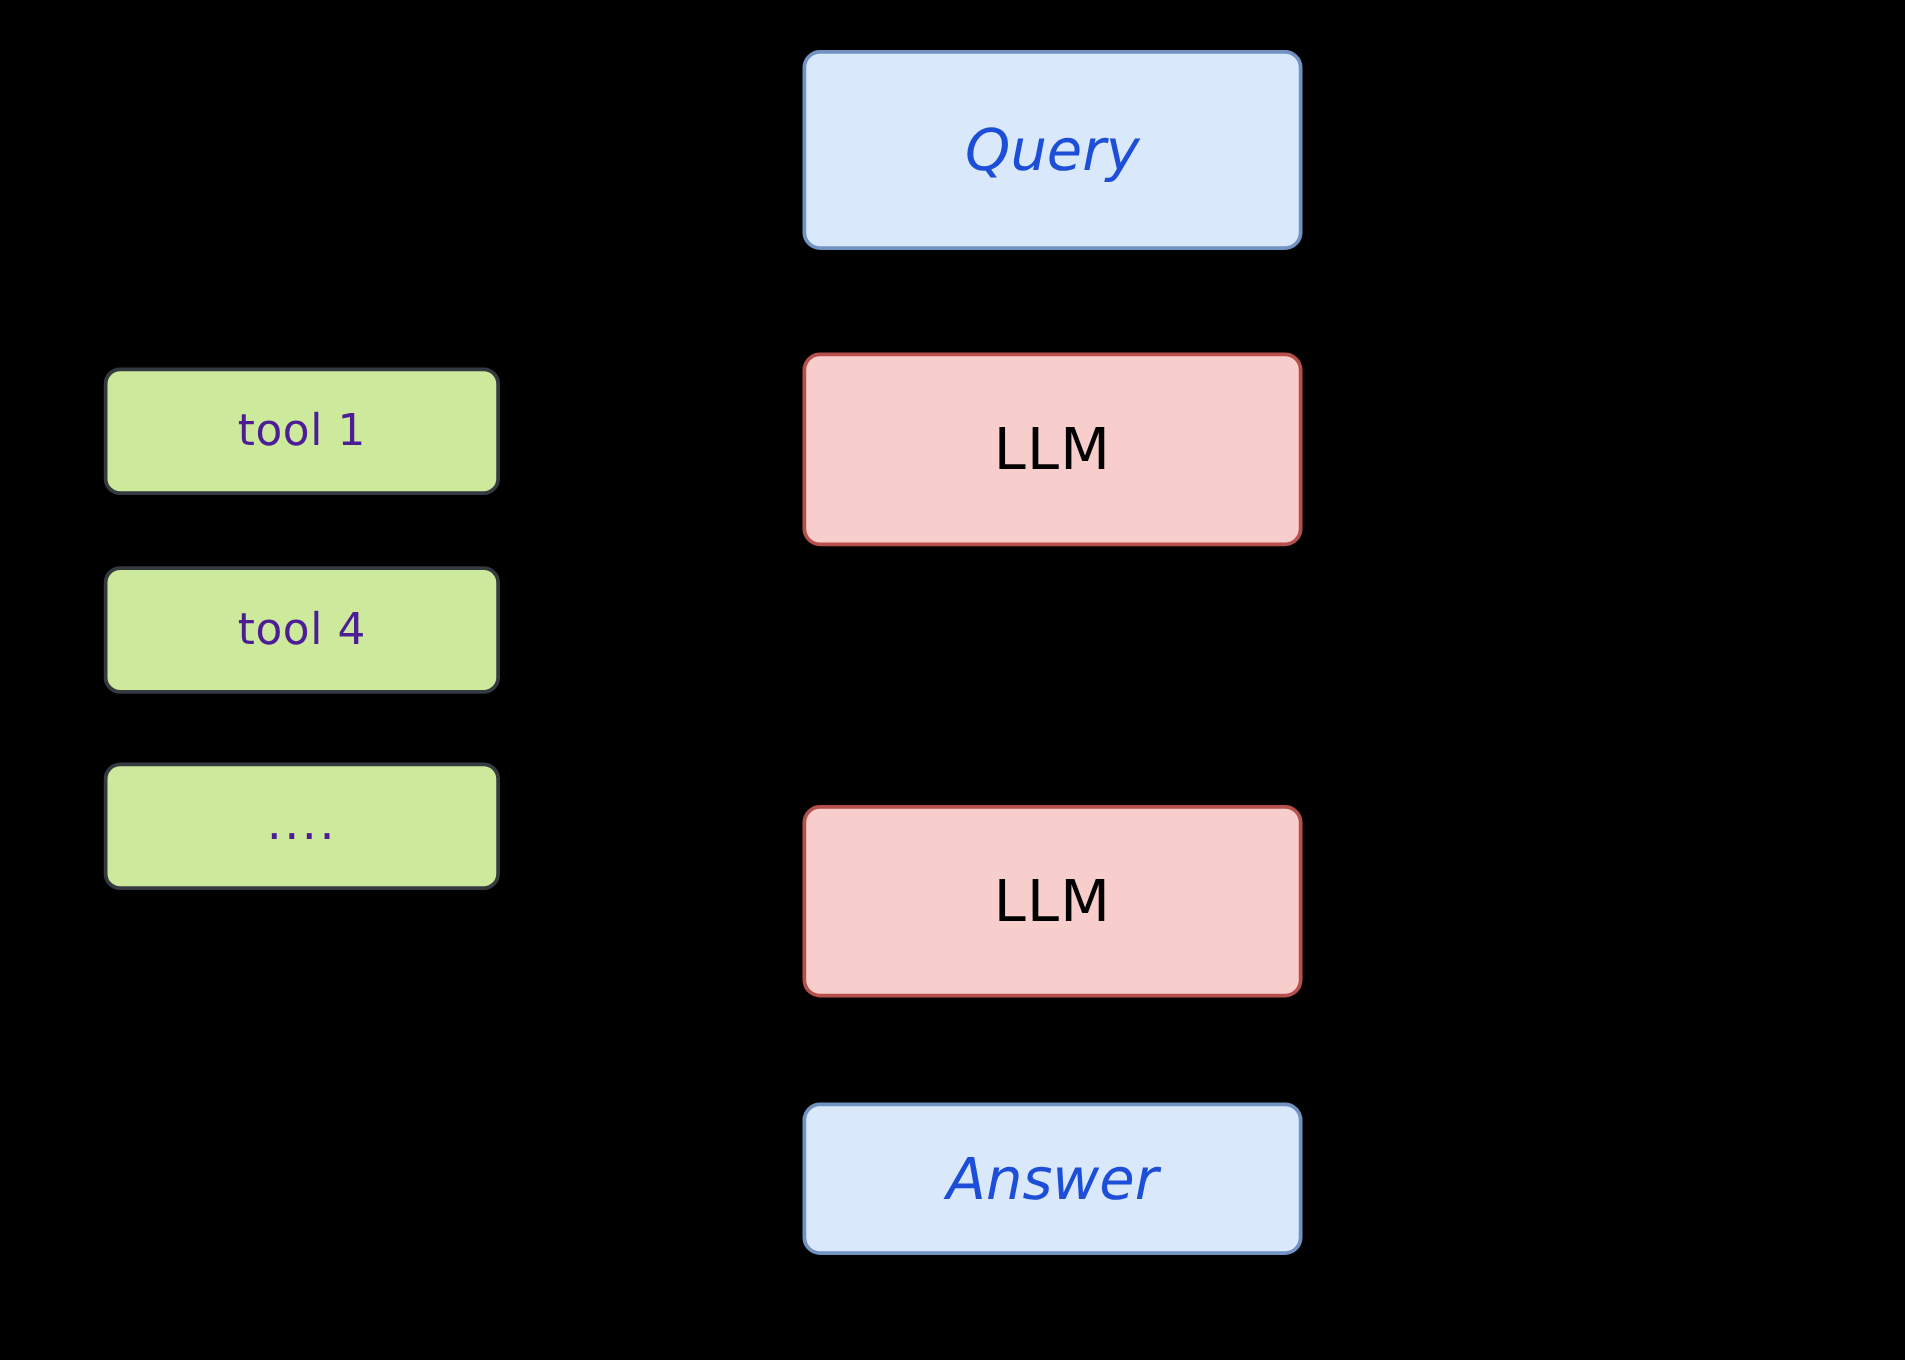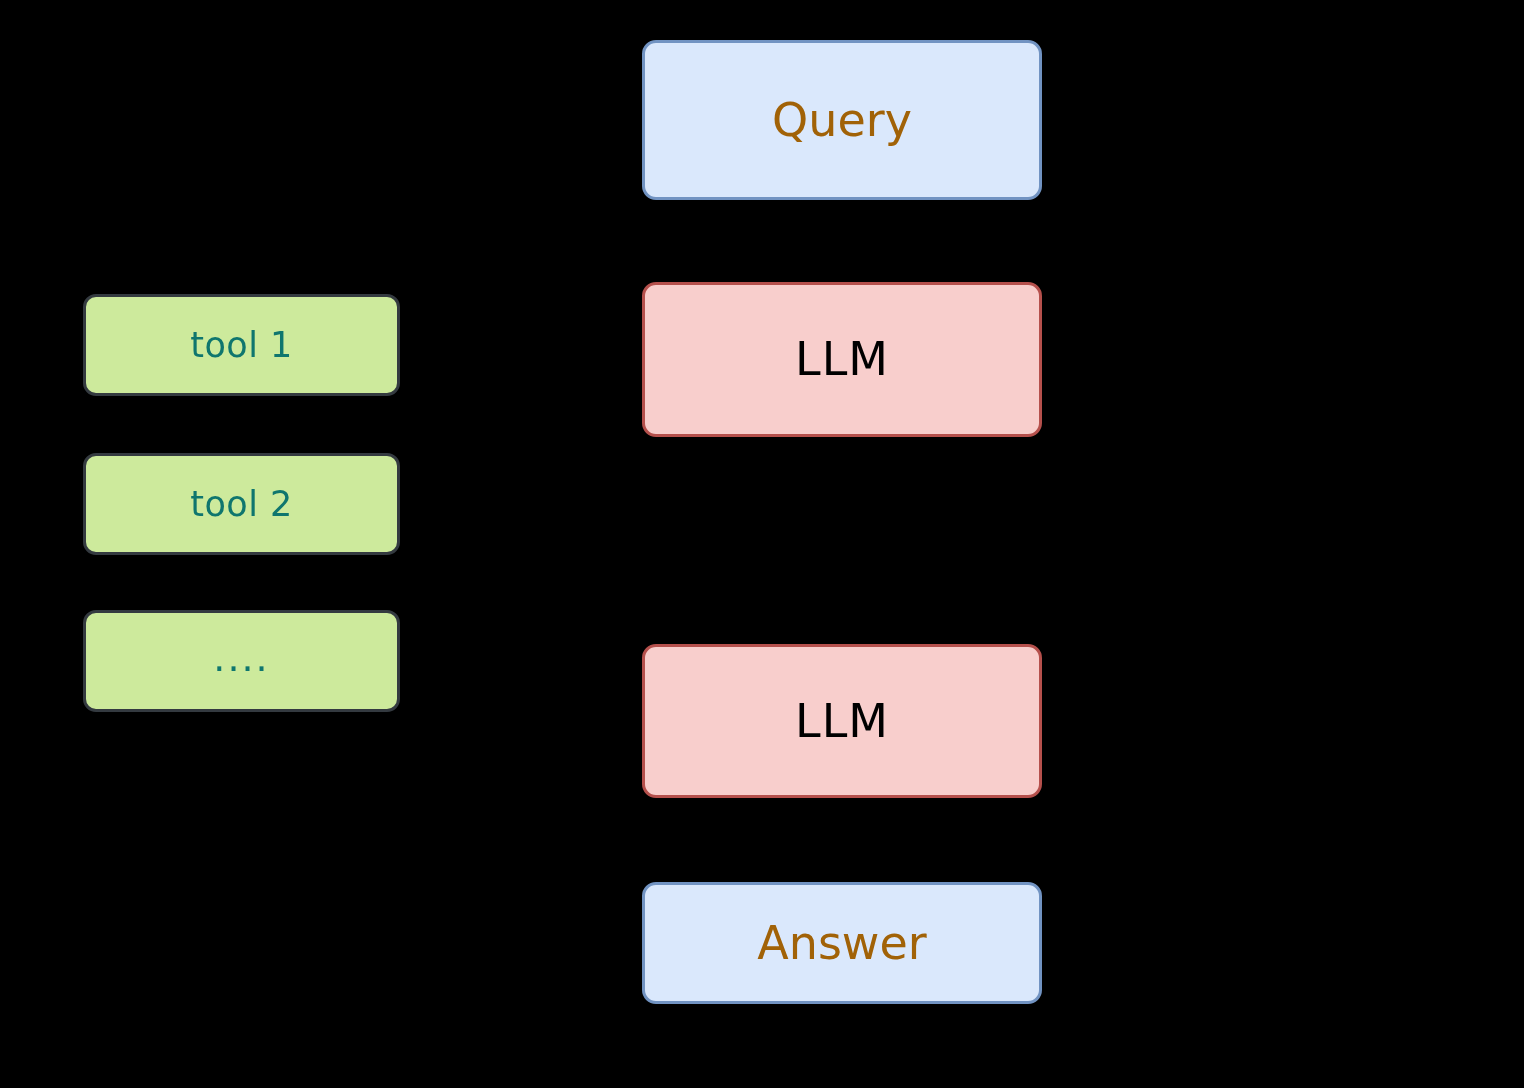--- a/index.html
+++ b/index.html
@@ -33,21 +33,21 @@
   }
 
   
   .tool-node {
     left: 83px;
     width: 317px;
     height: 102px;
     background: #cdea9c;
     border: 3px solid #343a40;
     border-radius: 13px;
-    color: #0f766e;
+    color: #4c1d95;
     font-size: 35px;
     letter-spacing: 0.5px;
   }
   .tool-node.n1 { top: 294px; }
   .tool-node.n2 { top: 453px; }
   .tool-node.n3 { top: 610px; }
   .tool-node.n4 { top: 767px; }
 
   
   .tool-node.ellipsis .node-label {
@@ -56,22 +56,23 @@
     transform: translateY(-2px);
   }
 
   
   .io-node {
     left: 642px;
     width: 400px;
     background: #dae8fc;
     border: 3px solid #7193c2;
     border-radius: 14px;
-    color: #a16207;
+    color: #1d4ed8;
     font-size: 46px;
+    font-style: italic;
   }
   .io-node.query  { top: 40px;  height: 160px; }
   .io-node.answer { top: 882px; height: 122px; }
 
   
   .llm-node {
     left: 642px;
     width: 400px;
     background: #f8cecc;
     border: 3px solid #b5504c;
@@ -86,21 +87,21 @@
 </head>
 <body>
 
 <div id="canvas">
 
   <div class="node tool-node n1">
     <span class="node-label">tool 1</span>
   </div>
 
   <div class="node tool-node n2">
-    <span class="node-label">tool 2</span>
+    <span class="node-label">tool 4</span>
   </div>
 
   <div class="node tool-node n3 ellipsis">
     <span class="node-label">....</span>
   </div>
 
 
   <div class="node io-node query">
     <span class="node-label">Query</span>
   </div>

